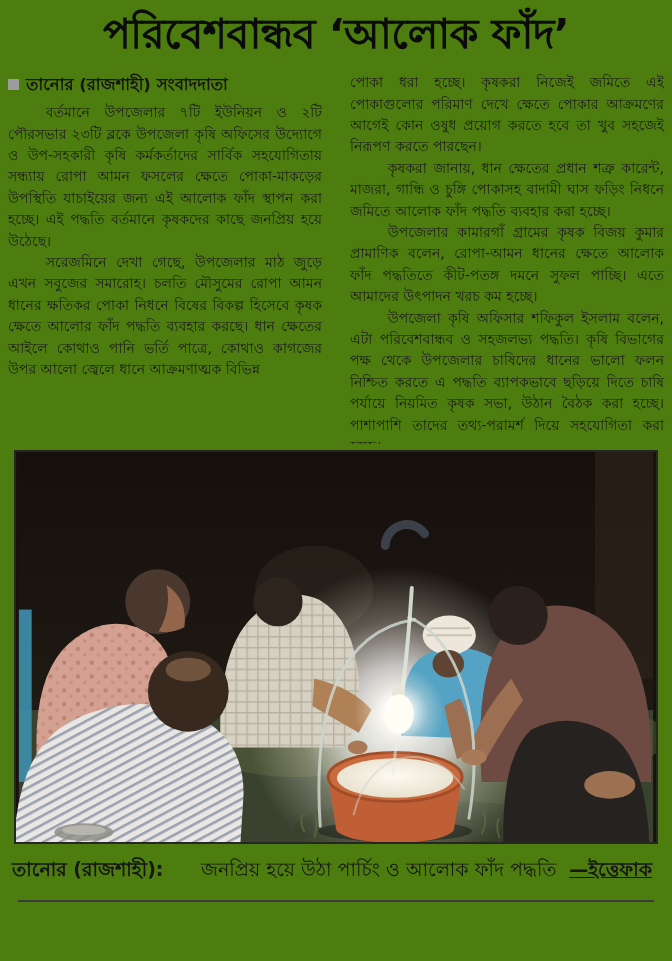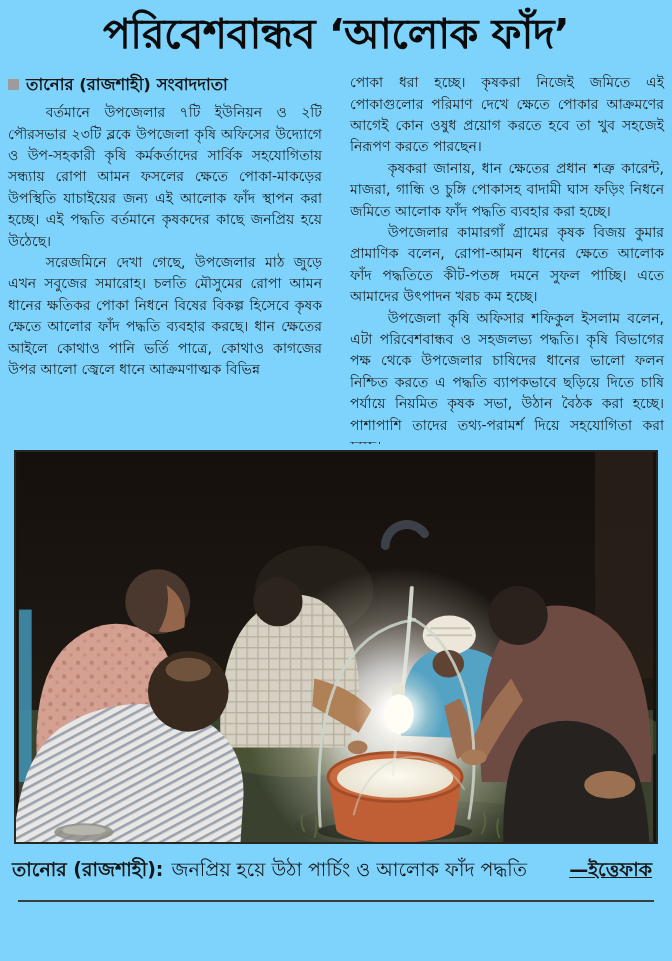--- a/index.html
+++ b/index.html
@@ -3,21 +3,21 @@
 <meta charset="utf-8">
 <style>
   * { margin: 0; padding: 0; box-sizing: border-box; }
   html, body { background: #ffffff; }
   body {
     width: 672px; height: 961px;
     font-family: "DejaVu Sans", sans-serif;
     color: #161616;
     overflow: hidden;
   }
-  .page { width: 672px; height: 961px; background: #7dd3fc; position: relative; }
+  .page { width: 672px; height: 961px; background: #4d7c0f; position: relative; }
 
   
   .headline {
     padding-top: 10px;
     text-align: center;
     font-weight: 700;
     font-size: 41px;
     line-height: 1.2;
     color: #0b0b0b;
     letter-spacing: -0.5px;
@@ -66,21 +66,21 @@
   
   .caption {
     display: flex;
     align-items: baseline;
     justify-content: space-between;
     padding: 0 20px 0 12px;
     margin-top: 11px;
     font-size: 19px;
   }
   .caption .loc { font-weight: 700; white-space: nowrap; }
-  .caption .txt { margin-left: 8px; flex: 1; white-space: nowrap; overflow: hidden; }
+  .caption .txt { margin-left: 25px; flex: 1; white-space: nowrap; overflow: hidden; text-align: center; }
   .caption .credit { font-weight: 700; white-space: nowrap; text-decoration: underline; }
 
   .bottom-rule {
     border-top: 2px solid #3c3c3c;
     width: calc(100% - 36px);
     margin: 13px auto 0 auto;
   }
 </style>
 </head>
 <body>

